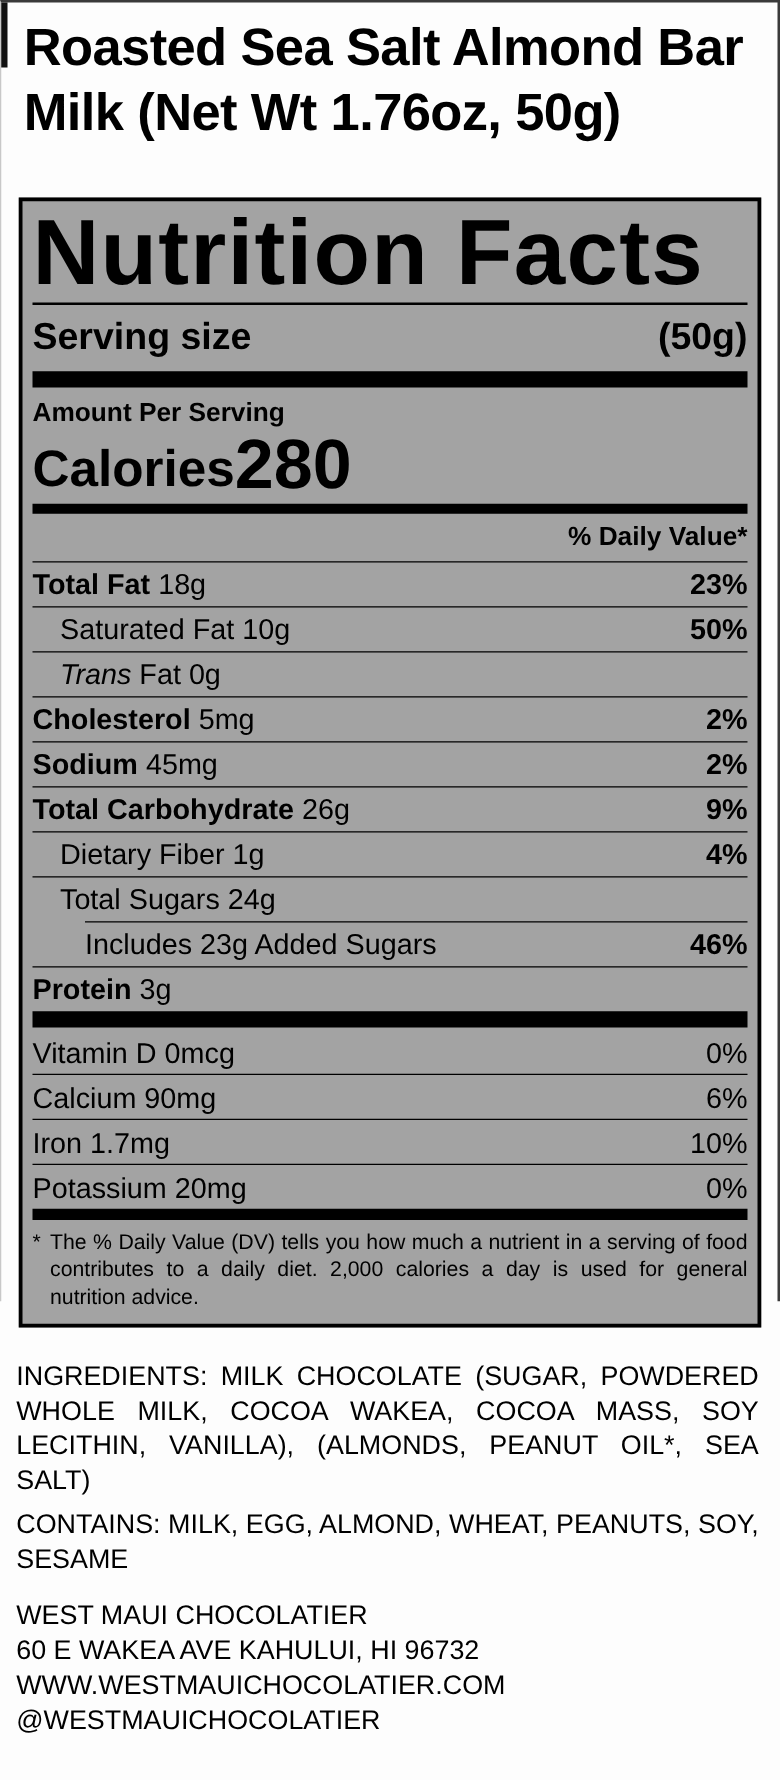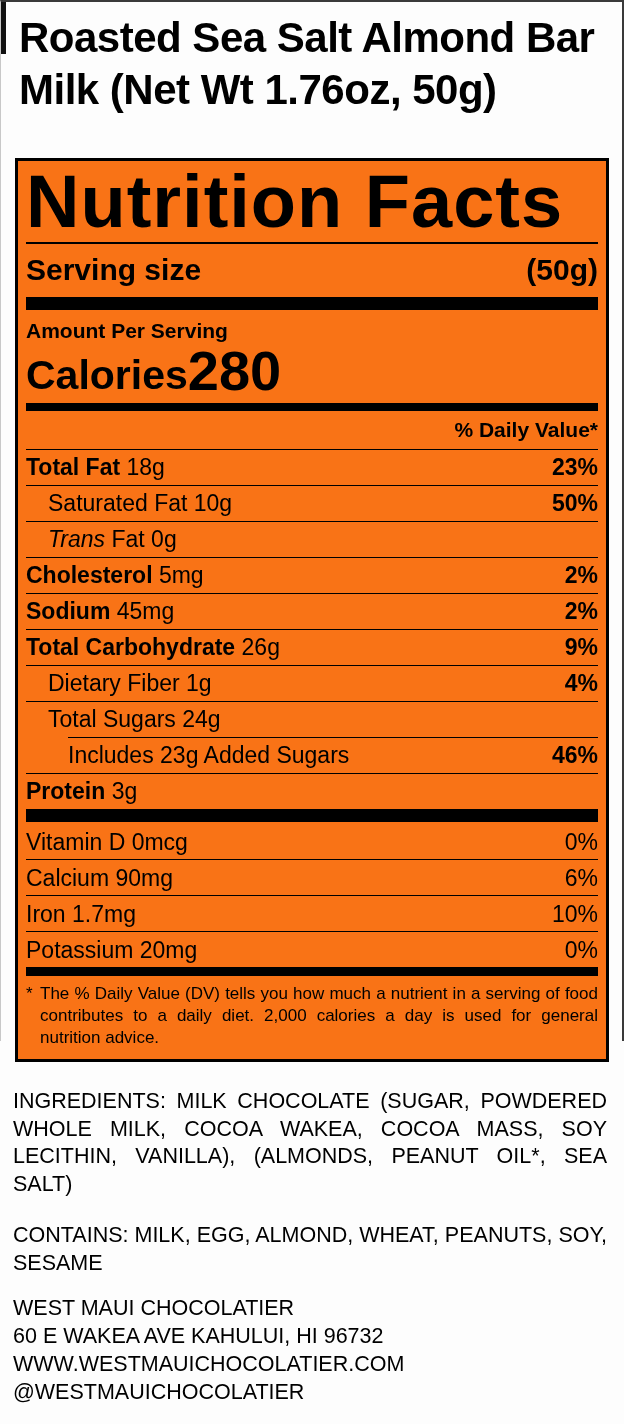--- a/index.html
+++ b/index.html
@@ -31,21 +31,21 @@
     font-weight:bold;
     font-size:42px;
     line-height:52px;
     letter-spacing:-0.5px;
   }
 
   
   .nf-box {
     margin:42px 13px 0 14px;
     border:3px solid #000;
-    background:#f97316;
+    background:#a3a3a3;
     padding:0 8px 8px 8px;
   }
   .nf-title {
     font-weight:bold;
     font-size:74px;
     line-height:1.02;
     letter-spacing:1px;
     padding-top:3px;
     white-space:nowrap;
   }
@@ -90,21 +90,21 @@
   }
   .nf-footnote .star { flex:0 0 14px; }
   .nf-footnote .text { text-align:justify; }
 
   
   .ingredients, .contains {
     margin:26px 15px 0 12px;
     font-size:21.5px; line-height:27.5px;
     text-align:justify;
   }
-  .contains { margin-top:24px; }
+  .contains { margin-top:8px; }
   .footer {
     margin:17px 15px 1px 12px;
     font-size:21.5px; line-height:28px;
   }
 </style>
 </head>
 <body>
 
 <div class="page">
   <div class="scroll-thumb"></div>

